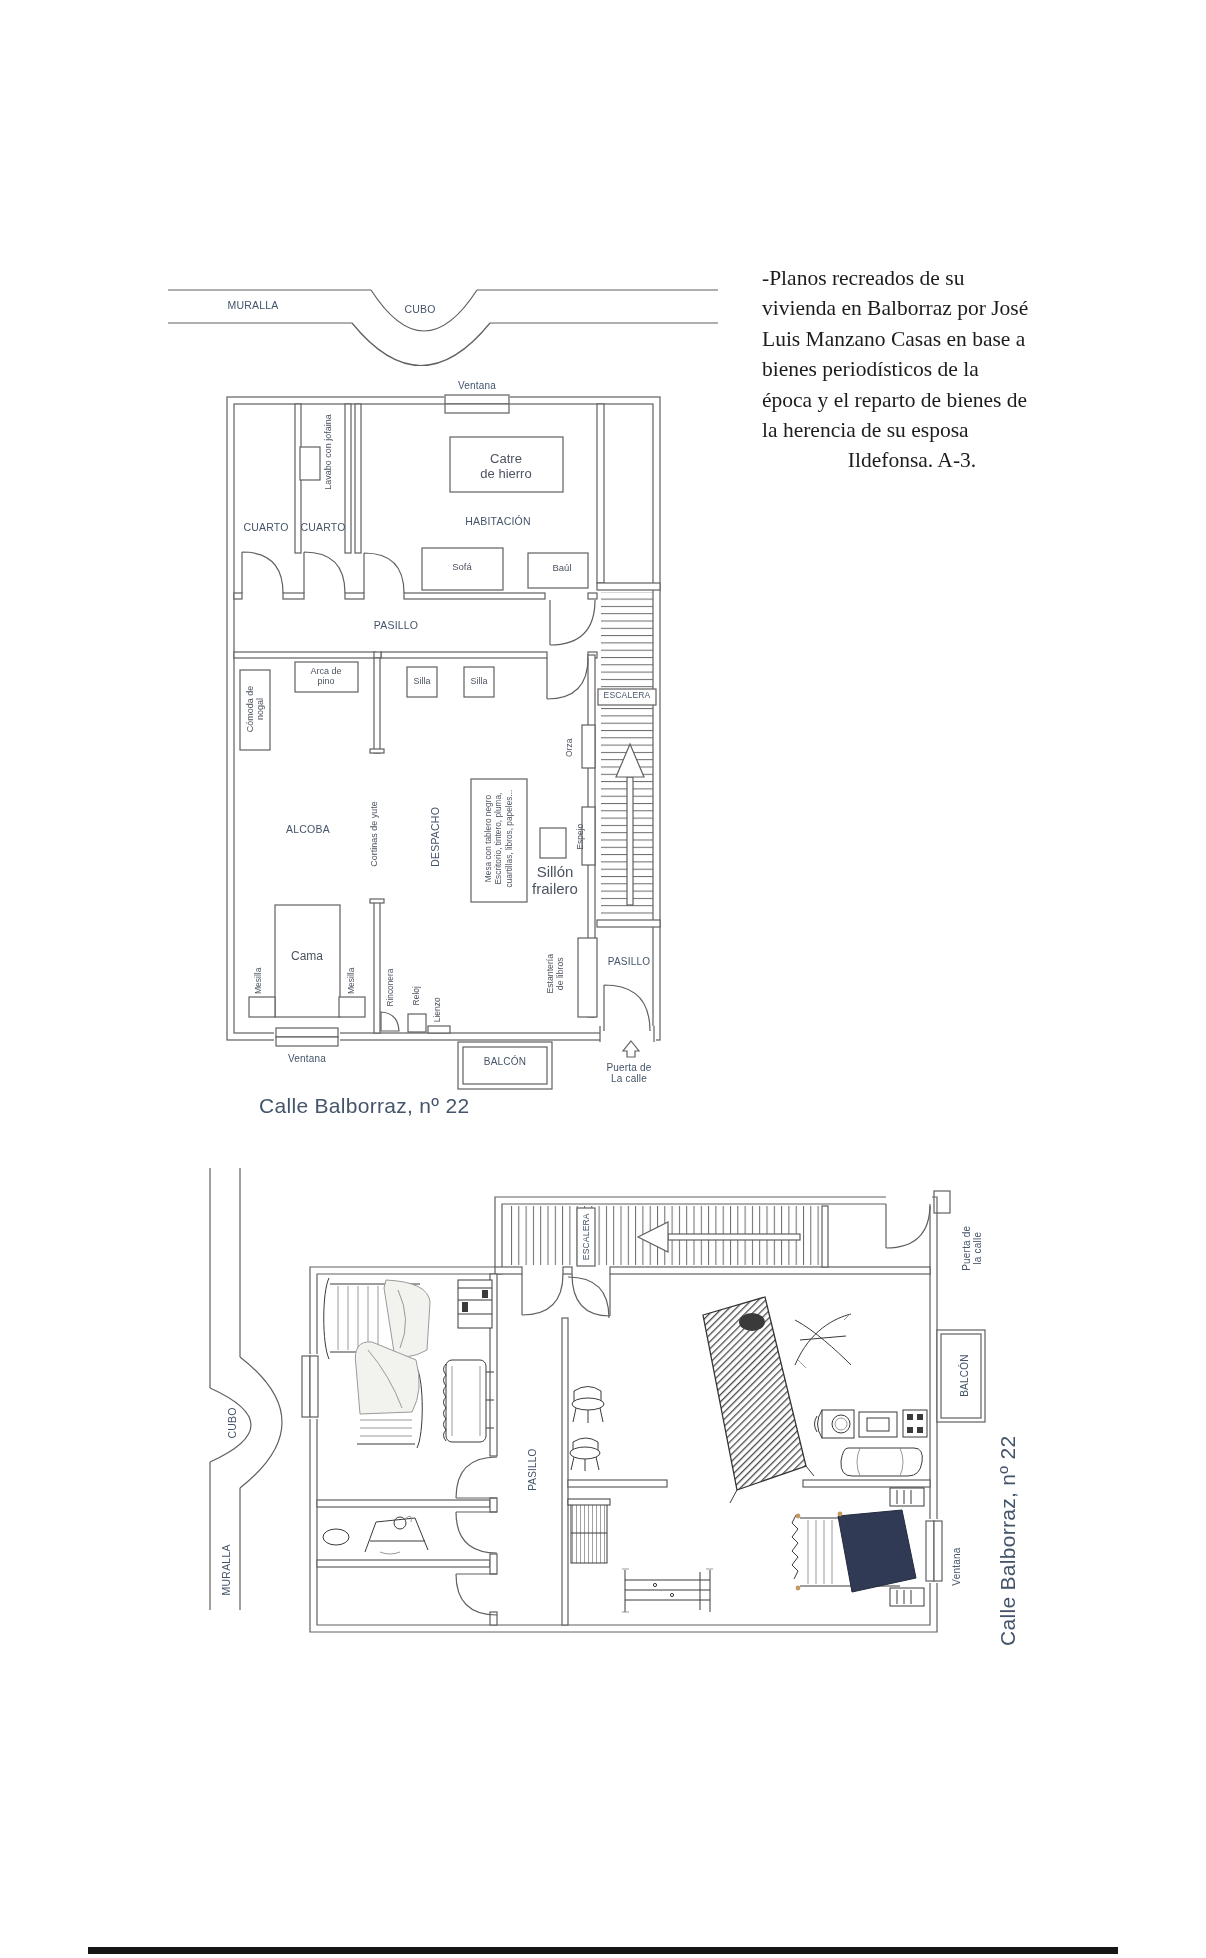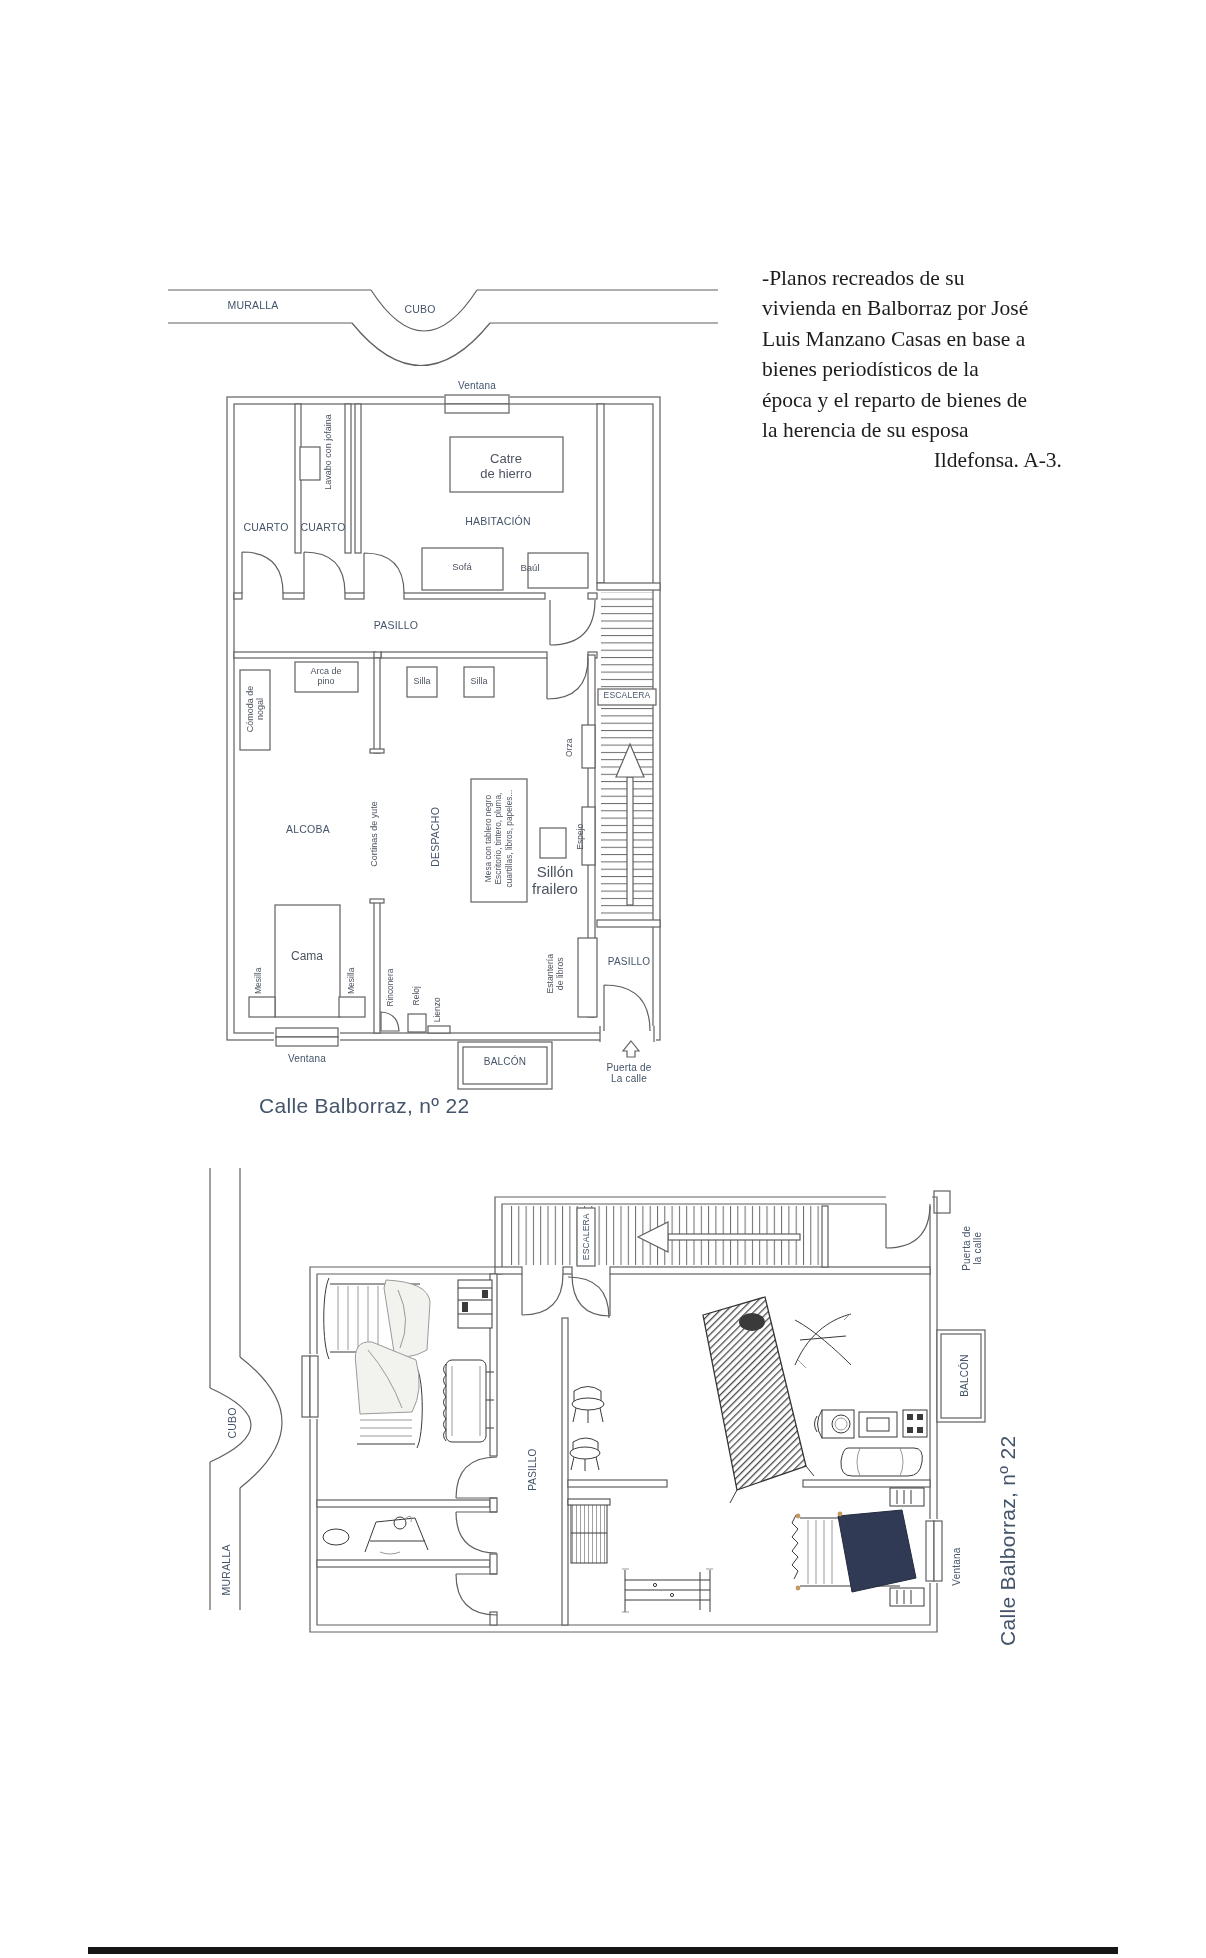--- a/index.html
+++ b/index.html
@@ -22,21 +22,21 @@
   .furn{color:#4c5460;letter-spacing:0;}
   #l-mur1{left:193px;top:300px;width:120px;}
   #l-cubo1{left:390px;top:304px;width:60px;}
   #l-vent1{left:442px;top:380px;width:70px;font-size:10px;}
   #l-cuarto1{left:236px;top:522px;width:60px;}
   #l-cuarto2{left:293px;top:522px;width:60px;}
   #l-lavabo{left:280px;top:447px;width:96px;font-size:9px;}
   #l-catre{left:466px;top:452px;width:80px;font-size:13px;}
   #l-habitacion{left:443px;top:516px;width:110px;}
   #l-sofa{left:432px;top:562px;width:60px;font-size:9.5px;}
-  #l-baul{left:505px;top:563px;width:50px;font-size:9.5px;}
+  #l-baul{left:537px;top:563px;width:50px;font-size:9.5px;}
   #l-pas1{left:356px;top:620px;width:80px;}
   #l-esc1{left:600px;top:691px;width:54px;font-size:8.5px;}
   #l-comoda{left:222px;top:699px;width:66px;font-size:9px;}
   #l-arca{left:296px;top:666px;width:60px;font-size:9px;}
   #l-silla1{left:402px;top:676px;width:40px;font-size:9px;}
   #l-silla2{left:459px;top:676px;width:40px;font-size:9px;}
   #l-orza{left:553px;top:743px;width:34px;font-size:8.5px;}
   #l-alcoba{left:273px;top:800px;width:70px;margin-top:24px;}
   #l-cortinas{left:328px;top:829px;width:92px;font-size:9px;}
   #l-despacho{left:396px;top:831px;width:80px;}
@@ -59,21 +59,21 @@
   #l-puerta2{left:941px;top:1237px;width:62px;font-size:10px;}
   #l-balcon2{left:935px;top:1370px;width:60px;font-size:10px;}
   #l-vent2{left:929px;top:1561px;width:56px;font-size:10px;}
   #l-pas2{left:503px;top:1464px;width:60px;font-size:10px;}
   #l-mur2{left:192px;top:1564px;width:70px;}
   #l-cubo2{left:213px;top:1417px;width:40px;}
   #cap2{left:898px;top:1529px;width:220px;font-size:21px;white-space:nowrap;letter-spacing:.3px;}
   #para{position:absolute;left:735px;top:263px;width:300px;color:#1c1c1c;
         font-family:"Liberation Serif",serif;font-size:21.5px;line-height:30.4px;margin-left:27px;}
   .jl{text-align:justify;height:30.4px;overflow:hidden;}
-  .ll{text-align:right;height:30.4px;overflow:hidden;font-family:Liberation Serif, serif;}
+  .ll{text-align:center;height:30.4px;overflow:hidden;font-family:Liberation Serif, serif;}
   #botbar{position:absolute;left:88px;top:1947px;width:1030px;height:7px;background:#161616;}
 </style>
 </head>
 <body>
 
 <div class="page">
 
 <svg width="1206" height="1958" viewBox="0 0 1206 1958">
   <defs>
     <pattern id="pH" width="8" height="7.3" patternUnits="userSpaceOnUse">

